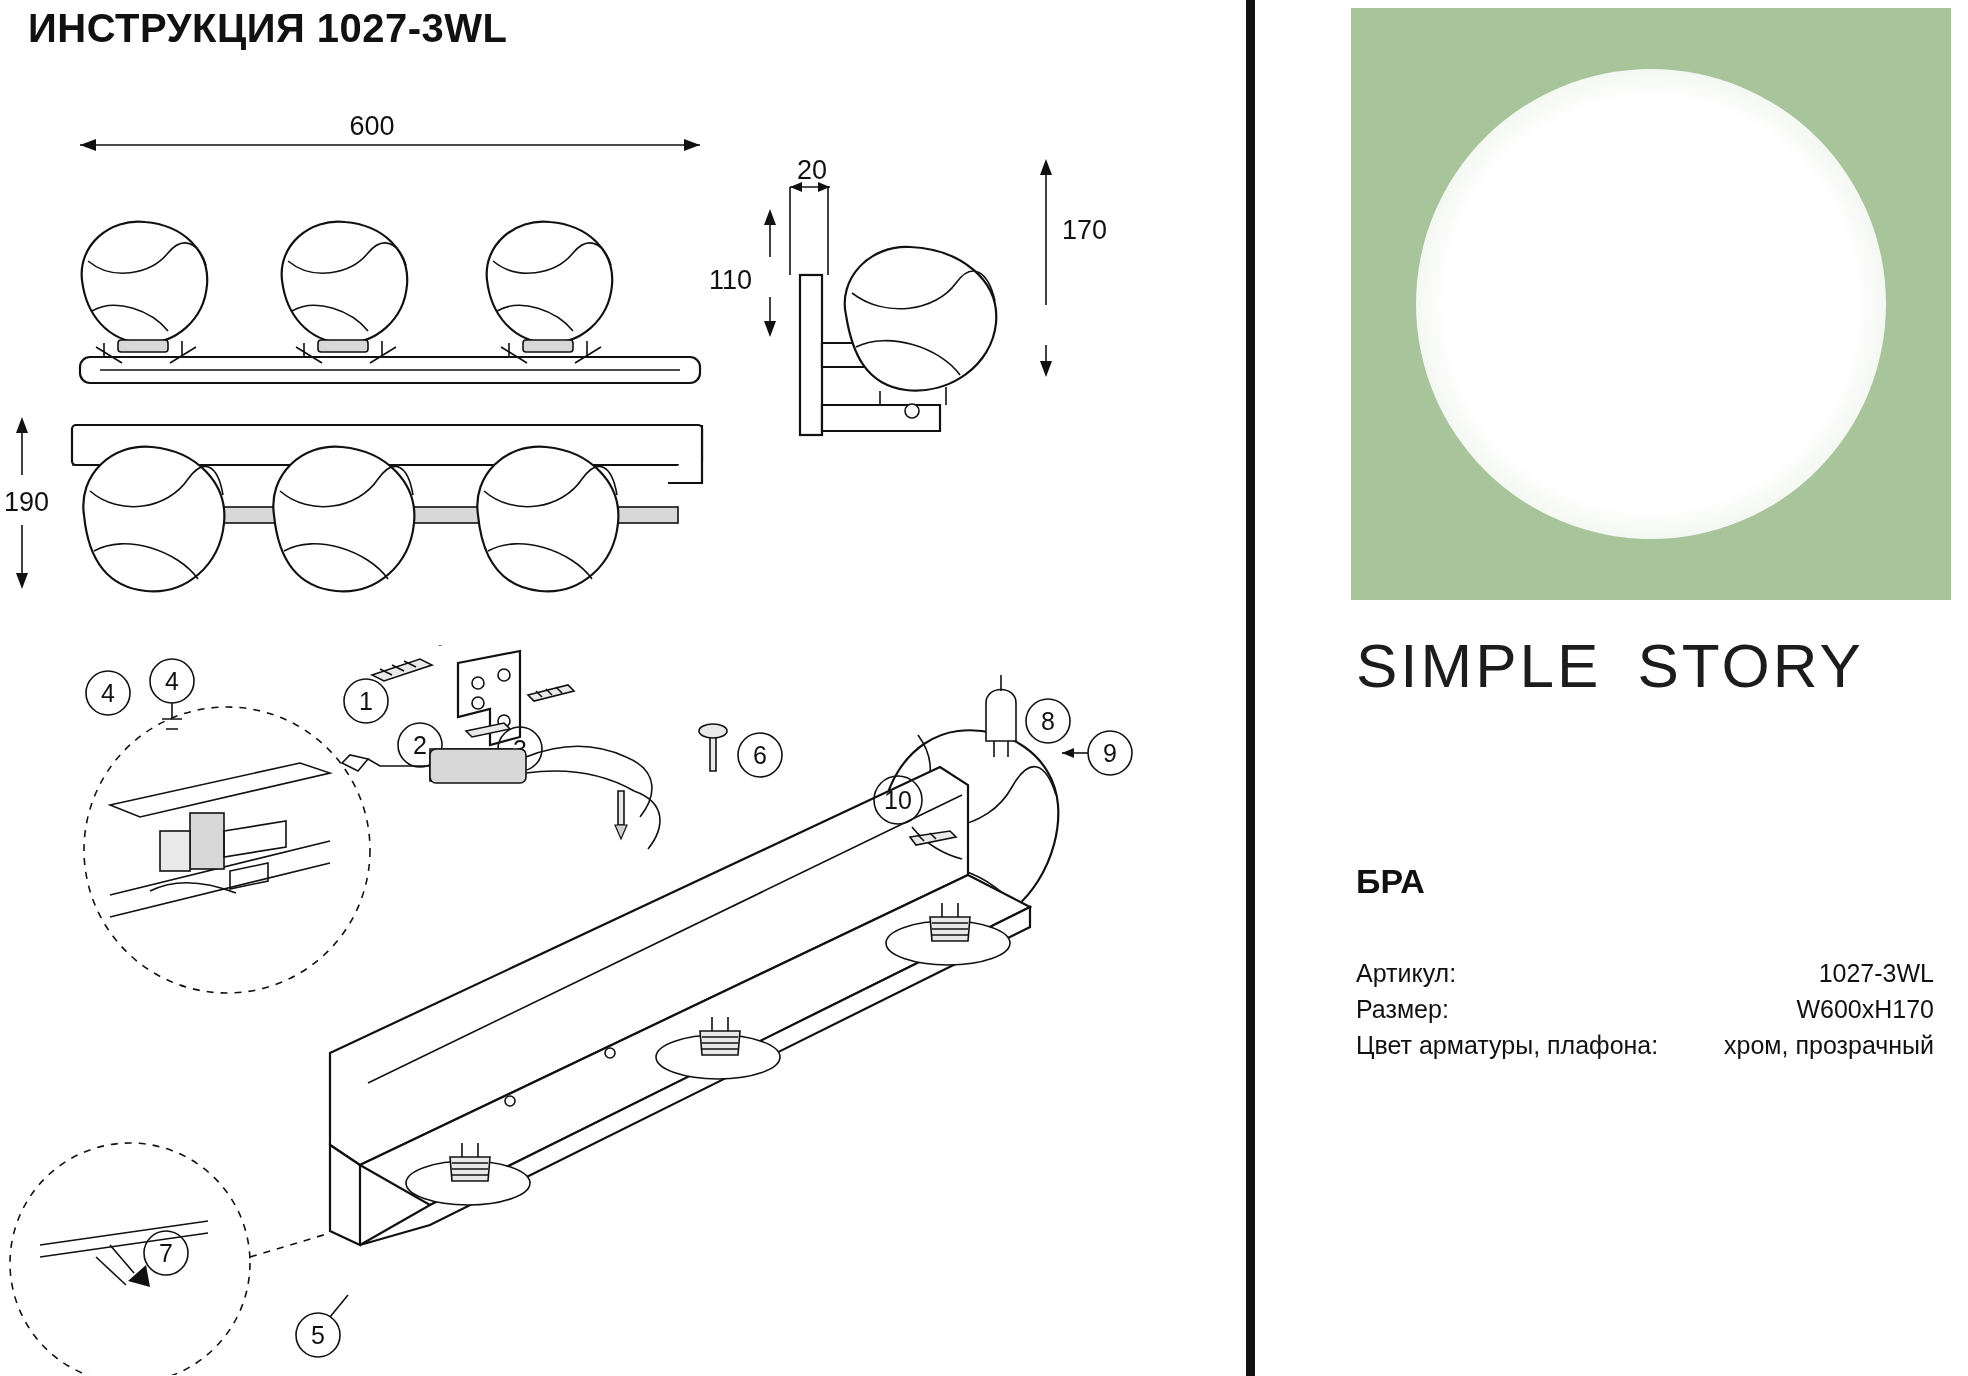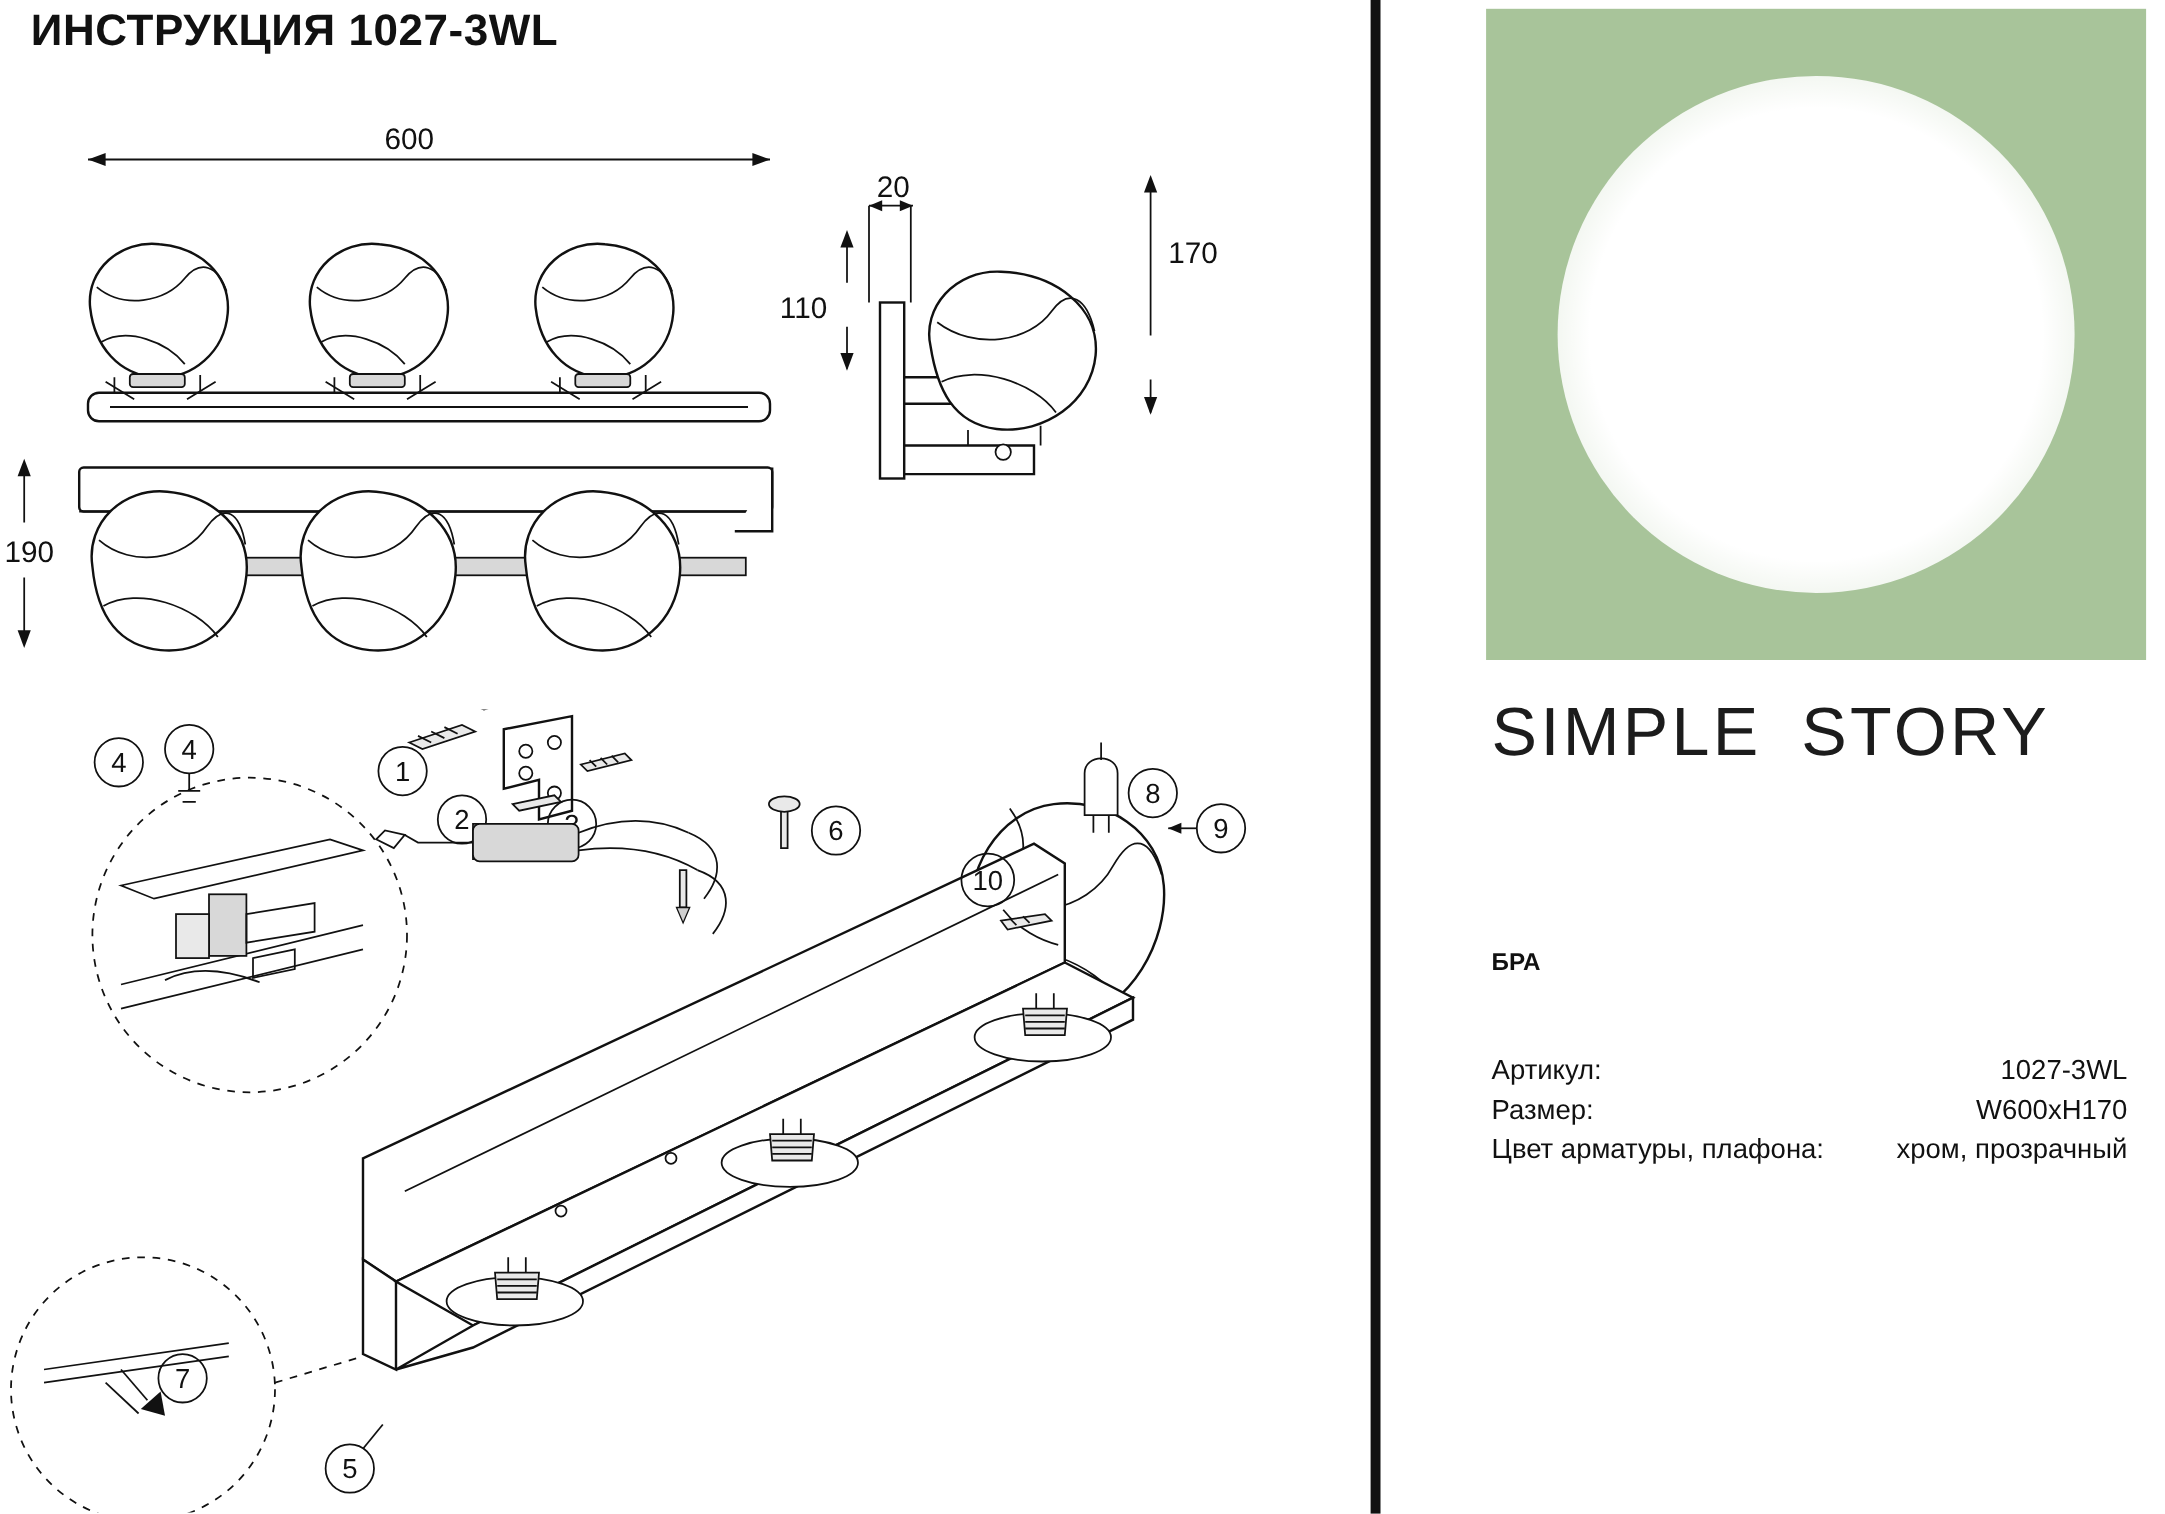--- a/index.html
+++ b/index.html
@@ -76,21 +76,21 @@
     font-size: 62px;
     letter-spacing: 3px;
     font-weight: 400;
     color: #1c1c1c;
   }
   .brand .b2 { margin-left: 36px; }
   .prod-type {
     position: absolute;
     left: 110px;
     top: 862px;
-    font-size: 22px;
+    font-size: 34px;
     font-weight: bold;
   }
   .specs {
     position: absolute;
     left: 110px;
     top: 955px;
     width: 578px;
     font-size: 25px;
     line-height: 36px;
   }

